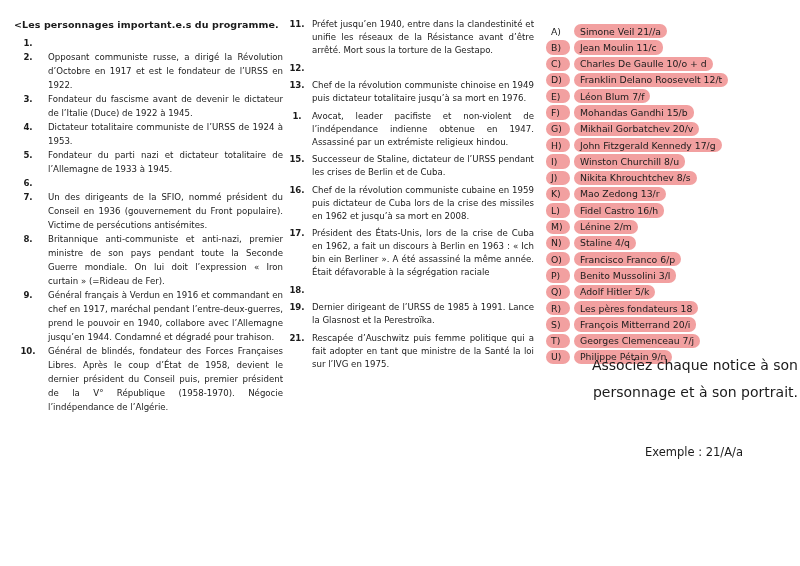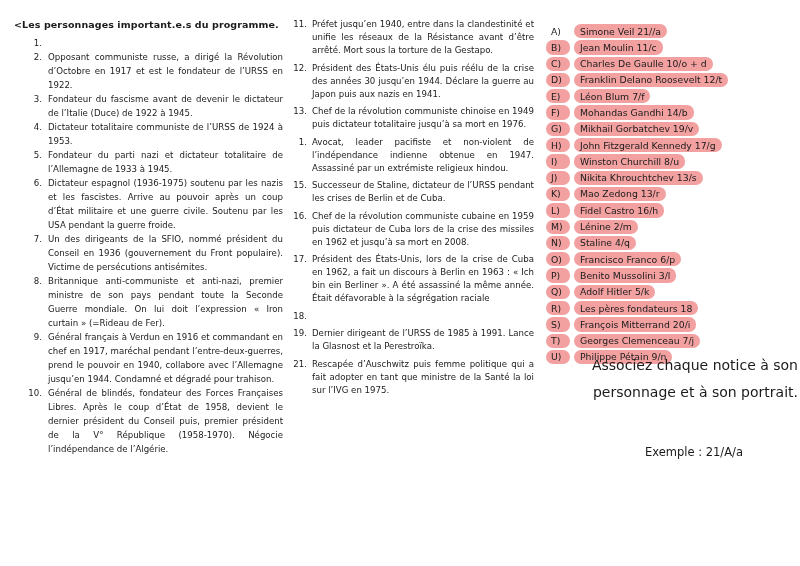--- a/index.html
+++ b/index.html
@@ -10,21 +10,21 @@
     overflow:hidden;
   }
   .col { position:absolute; }
   #col-left  { left:14px;  top:18px; width:269px; }
   #col-mid   { left:287px; top:18px; width:247px; }
   #col-right { left:546px; top:24px; width:252px; }
 
   .doc-title { font-weight:bold; font-size:9.5px; line-height:14px; margin-bottom:4px; letter-spacing:0.1px; }
 
   .notice { display:flex; font-size:8.6px; line-height:14px; }
-  .notice .num { flex:none; width:28px; text-align:right; padding-right:6px; }
+  .notice .num { flex:none; width:28px; text-align:center; padding-right:6px;font-weight:bold; }
   .notice .txt { flex:1; text-align:justify; }
 
   #col-mid .notice { line-height:13px; margin-bottom:4.5px; }
   #col-mid .notice .num { width:20px; padding-right:5px; }
 
   .person-row { display:flex; align-items:center; margin-bottom:2px; font-size:9.3px; line-height:1; white-space:nowrap; }
   .p-letter { flex:none; min-width:15px; padding:2.5px 4px 2.5px 5px; margin-right:4px; border-radius:7px; }
   .p-name   { padding:2.5px 6px; border-radius:7px; }
   .hl { background:#f2a0a0; }
 
@@ -63,21 +63,20 @@
         <span class="txt">Dictateur totalitaire communiste de l’URSS de 1924 à 1953.</span>
       </div>
 
       <div class="notice">
         <span class="num">5.</span>
         <span class="txt">Fondateur du parti nazi et dictateur totalitaire de l’Allemagne de 1933 à 1945.</span>
       </div>
 
       <div class="notice">
         <span class="num">6.</span>
-        <span class="txt">Dictateur espagnol (1936-1975) soutenu par les nazis et les fascistes. Arrive au pouvoir après un coup d’État militaire et une guerre civile. Soutenu par les USA pendant la guerre froide.</span>
       </div>
 
       <div class="notice">
         <span class="num">7.</span>
         <span class="txt">Un des dirigeants de la SFIO, nommé président du Conseil en 1936 (gouvernement du Front populaire). Victime de persécutions antisémites.</span>
       </div>
 
       <div class="notice">
         <span class="num">8.</span>
         <span class="txt">Britannique anti-communiste et anti-nazi, premier ministre de son pays pendant toute la Seconde Guerre mondiale. On lui doit l’expression « Iron curtain » (=Rideau de Fer).</span>
@@ -98,21 +97,20 @@
 <div class="col" id="col-mid">
   <div>
 
       <div class="notice">
         <span class="num">11.</span>
         <span class="txt">Préfet jusqu’en 1940, entre dans la clandestinité et unifie les réseaux de la Résistance avant d’être arrêté. Mort sous la torture de la Gestapo.</span>
       </div>
 
       <div class="notice">
         <span class="num">12.</span>
-        <span class="txt">Président des États-Unis élu puis réélu de la crise des années 30 jusqu’en 1944. Déclare la guerre au Japon puis aux nazis en 1941.</span>
       </div>
 
       <div class="notice">
         <span class="num">13.</span>
         <span class="txt">Chef de la révolution communiste chinoise en 1949 puis dictateur totalitaire jusqu’à sa mort en 1976.</span>
       </div>
 
       <div class="notice">
         <span class="num">1.</span>
         <span class="txt">Avocat, leader pacifiste et non-violent de l’indépendance indienne obtenue en 1947. Assassiné par un extrémiste religieux hindou.</span>
@@ -173,41 +171,41 @@
         <span class="p-name hl">Franklin Delano Roosevelt 12/t</span>
       </div>
 
       <div class="person-row">
         <span class="p-letter hl">E)</span>
         <span class="p-name hl">Léon Blum 7/f</span>
       </div>
 
       <div class="person-row">
         <span class="p-letter hl">F)</span>
-        <span class="p-name hl">Mohandas Gandhi 14/b</span>
+        <span class="p-name hl">Mohandas Gandhi 15/b</span>
       </div>
 
       <div class="person-row">
         <span class="p-letter hl">G)</span>
-        <span class="p-name hl">Mikhail Gorbatchev 19/v</span>
+        <span class="p-name hl">Mikhail Gorbatchev 20/v</span>
       </div>
 
       <div class="person-row">
         <span class="p-letter hl">H)</span>
         <span class="p-name hl">John Fitzgerald Kennedy 17/g</span>
       </div>
 
       <div class="person-row">
         <span class="p-letter hl">I)</span>
         <span class="p-name hl">Winston Churchill 8/u</span>
       </div>
 
       <div class="person-row">
         <span class="p-letter hl">J)</span>
-        <span class="p-name hl">Nikita Khrouchtchev 13/s</span>
+        <span class="p-name hl">Nikita Khrouchtchev 8/s</span>
       </div>
 
       <div class="person-row">
         <span class="p-letter hl">K)</span>
         <span class="p-name hl">Mao Zedong 13/r</span>
       </div>
 
       <div class="person-row">
         <span class="p-letter hl">L)</span>
         <span class="p-name hl">Fidel Castro 16/h</span>

